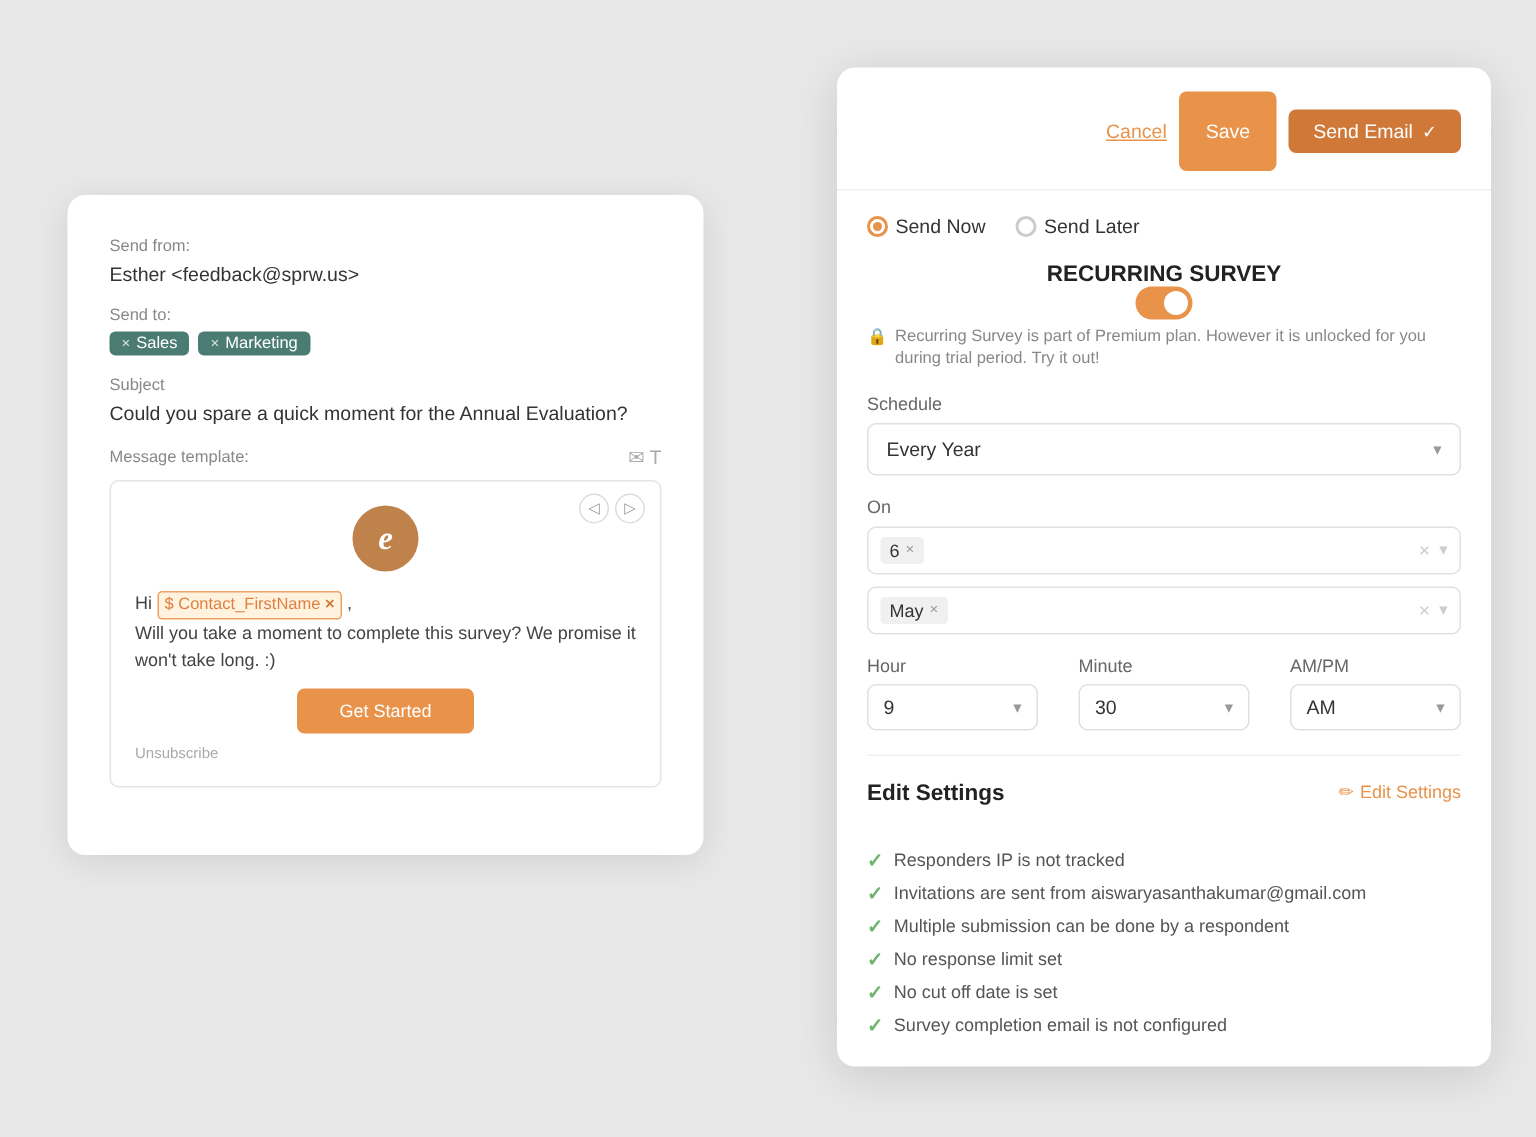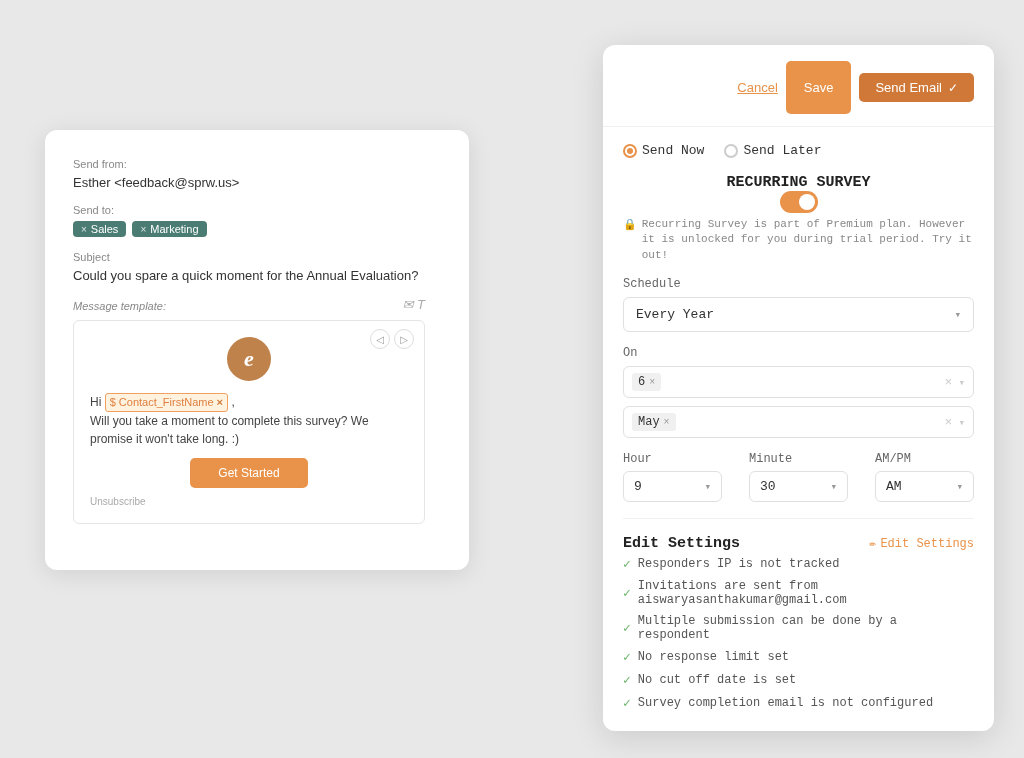--- a/index.html
+++ b/index.html
@@ -15,21 +15,21 @@
     
     .left-panel {
       position: absolute;
       left: 45px;
       top: 130px;
       width: 424px;
       height: 440px;
       background: #fff;
       border-radius: 12px;
       box-shadow: 0 4px 24px rgba(0,0,0,0.10);
-      padding: 28px 44px 20px 28px;
+      padding: 28px 28px 20px 28px;
       z-index: 1;
     }
 
     .field-label {
       font-size: 11px;
       color: #888;
       margin-bottom: 5px;
       font-weight: 500;
     }
 
@@ -69,22 +69,21 @@
       color: #333;
       margin-bottom: 14px;
     }
 
     .msg-template-label {
       font-size: 11px;
       color: #888;
       margin-bottom: 8px;
       display: flex;
       justify-content: space-between;
-      align-items: flex-end;
-      font-style: italic;
+      align-items: center;
     }
 
     .email-preview {
       border: 1px solid #e5e5e5;
       border-radius: 6px;
       padding: 16px;
       min-height: 170px;
       position: relative;
       background: #fff;
     }
@@ -168,21 +167,21 @@
       font-size: 10px;
       color: #999;
       cursor: pointer;
     }
 
     
     .right-panel {
       position: absolute;
       right: 30px;
       top: 45px;
-      width: 391px;
+      width: 436px;
       min-height: 650px;
       background: #fff;
       border-radius: 12px;
       box-shadow: 0 6px 32px rgba(0,0,0,0.13);
       z-index: 2;
       overflow: hidden;
     }
 
     .right-header {
       padding: 16px 20px 12px 20px;
@@ -227,21 +226,20 @@
       align-items: center;
       gap: 6px;
     }
 
     .send-email-btn .check-icon {
       font-size: 12px;
     }
 
     .right-body {
       padding: 16px 20px 20px 20px;
-      font-family: Liberation Mono, monospace;
     }
 
     .radio-row {
       display: flex;
       gap: 20px;
       margin-bottom: 16px;
       align-items: center;
     }
 
     .radio-option {
@@ -419,21 +417,21 @@
     .divider {
       border: none;
       border-top: 1px solid #f0f0f0;
       margin: 16px 0;
     }
 
     .edit-settings-header {
       display: flex;
       justify-content: space-between;
       align-items: center;
-      margin-bottom: 4px;
+      margin-bottom: 29px;
     }
 
     .edit-settings-title {
       font-size: 15px;
       font-weight: 700;
       color: #222;
     }
 
     .edit-settings-link {
       color: #e8924a;

